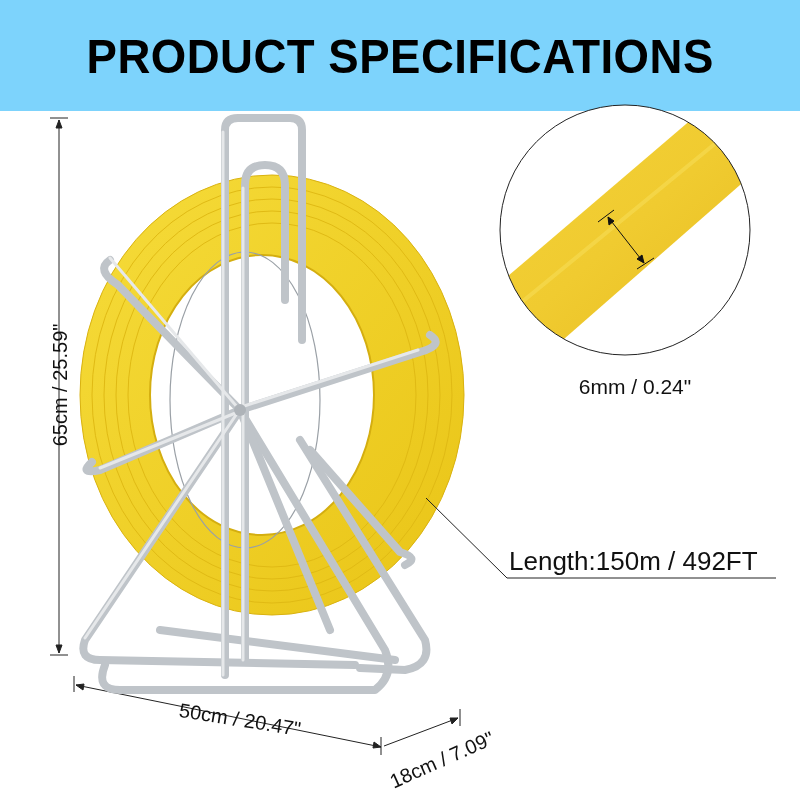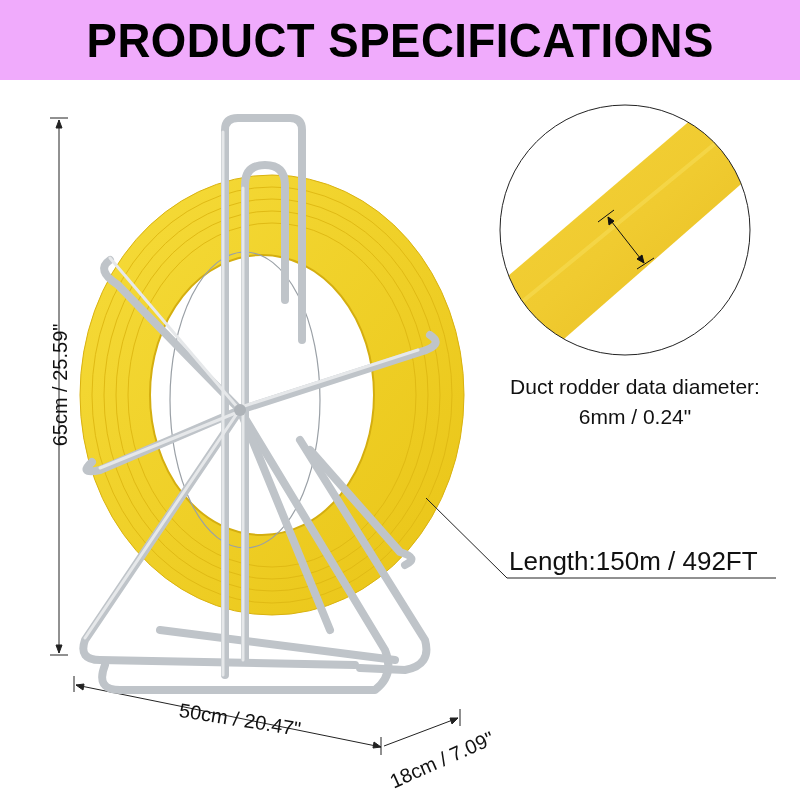--- a/index.html
+++ b/index.html
@@ -1,17 +1,17 @@
 <!DOCTYPE html>
 <html><head>
 <meta charset="utf-8">
 <style>
   html, body { margin:0; padding:0; }
   body { width:800px; height:800px; background:#ffffff; position:relative; overflow:hidden; font-family:"Liberation Sans", sans-serif; }
-  .banner { position:absolute; left:0; top:0; width:800px; height:80px; background:#f0abfc; display:flex; align-items:center; justify-content:center; }
+  .banner { position:absolute; left:0; top:0; width:800px; height:111px; background:#7dd3fc; display:flex; align-items:center; justify-content:center; }
   .banner-title { font-family:"Liberation Sans", sans-serif; font-weight:bold; font-size:49px; color:#000; letter-spacing:0.5px; transform:scaleX(0.93); white-space:nowrap; }
   .art { position:absolute; left:0; top:0; width:800px; height:800px; }
   .label { position:absolute; color:#111; font-family:"Liberation Sans", sans-serif; white-space:nowrap; }
   .diam-label { left:470px; top:372px; width:330px; text-align:center; font-size:21px; line-height:30px; }
   .length-label { left:509px; top:546px; font-size:26px; }
   .height-label { left:60px; top:385px; font-size:20px; transform:translate(-50%,-50%) rotate(-90deg); transform-origin:center; }
   .width-label { left:240px; top:720px; font-size:20px; transform:translate(-50%,-50%) rotate(9deg); }
   .depth-label { left:442px; top:760px; font-size:20px; transform:translate(-50%,-50%) rotate(-24deg); }
 </style>
 </head>
@@ -110,19 +110,18 @@
       <line x1="598" y1="222" x2="614" y2="210"></line>
       <line x1="637" y1="269" x2="654" y2="258"></line>
       <line x1="608" y1="217" x2="644" y2="263"></line>
       <polygon points="608,217 609,225 614,221"></polygon>
       <polygon points="644,263 637,259 642,255"></polygon>
     </g>
   </g>
 </svg>
 
 <div class="label diam-label">
-  <div>Duct rodder data diameter:</div>
   <div>6mm / 0.24"</div>
 </div>
 <div class="label length-label">Length:150m / 492FT</div>
 <div class="label height-label">65cm / 25.59"</div>
 <div class="label width-label">50cm / 20.47"</div>
 <div class="label depth-label">18cm / 7.09"</div>
 
 </body></html>

